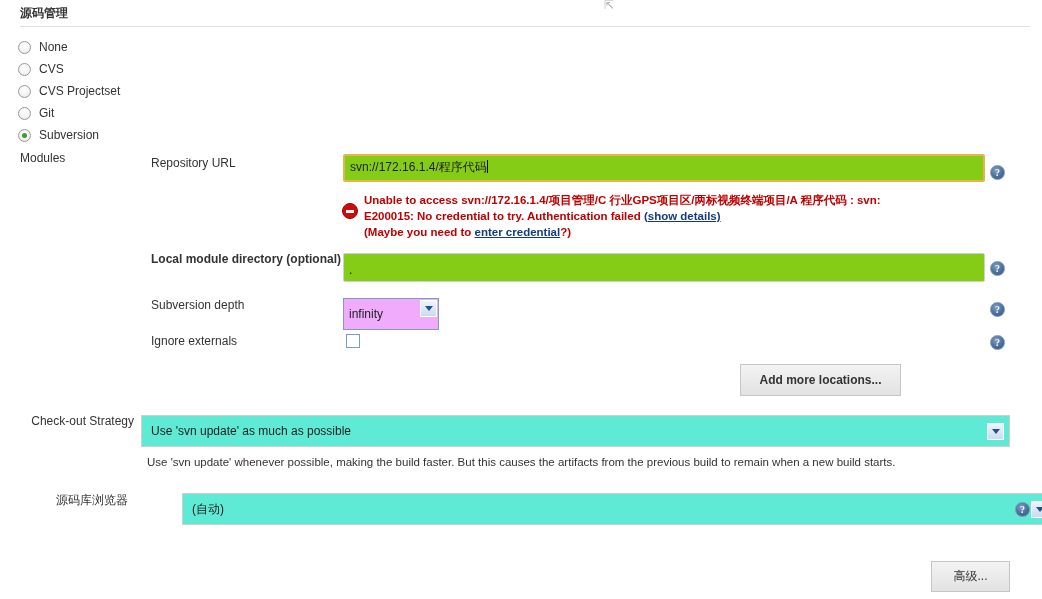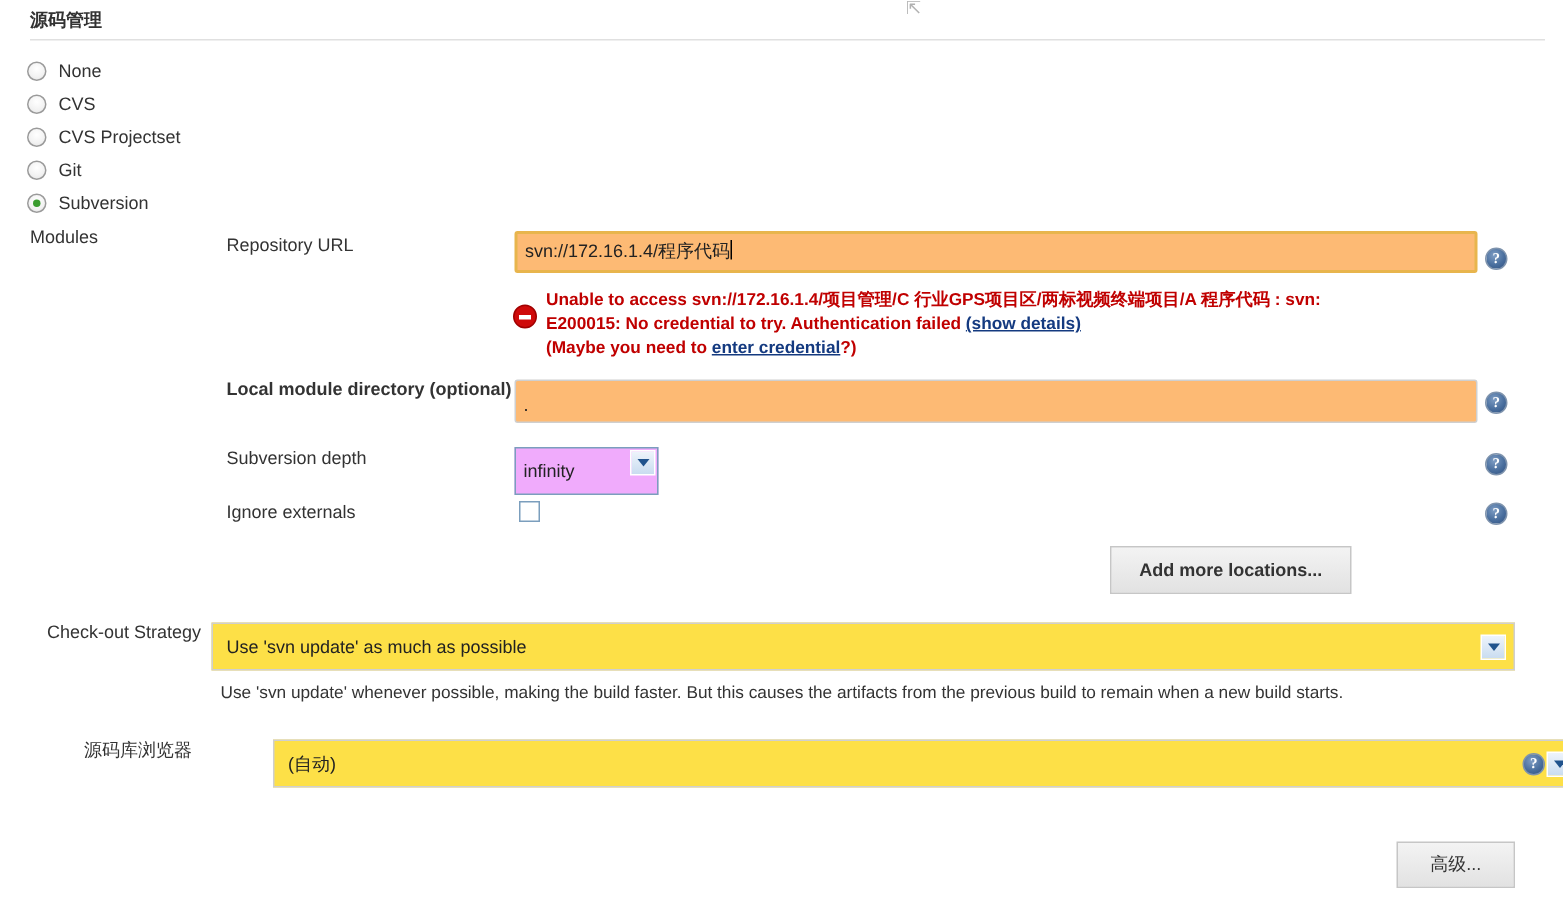--- a/index.html
+++ b/index.html
@@ -97,21 +97,21 @@
   #repo-url-label   { left:151px; text-align:left; }
   #local-dir-label  { left:151px; text-align:left;font-weight:bold; }
 
   
   .text-input {
     position: absolute;
     box-sizing: border-box;
     font-family: "Liberation Sans", sans-serif;
     font-size: 12px;
     color: #222;
-    background: #fdba74;
+    background: #84cc16;
     padding: 3px 5px;
     outline: none;
   }
   #repo-url-input {
     left: 343px;
     top: 154px;
     width: 642px;
     height: 28px;
     border: 2px solid #e8b54d;
     border-radius: 2px;
@@ -265,21 +265,21 @@
     top: 414px;
     width: 134px;
     text-align: right;
     font-size: 12px;
     color: #333;
   }
   .sel-big {
     position: absolute;
     box-sizing: border-box;
     border: 1px solid #cfcfcf;
-    background: #fde047;
+    background: #5eead4;
     height: 32px;
     display: flex;
     align-items: center;
     font-size: 12px;
     color: #222;
     padding-left: 9px;
   }
   #checkout-select { left: 141px; top: 415px; width: 869px; }
   #browser-select  { left: 138px; top: 493px; width: 872px; margin-left: 44px; }
   .sel-big .arrow-box {

